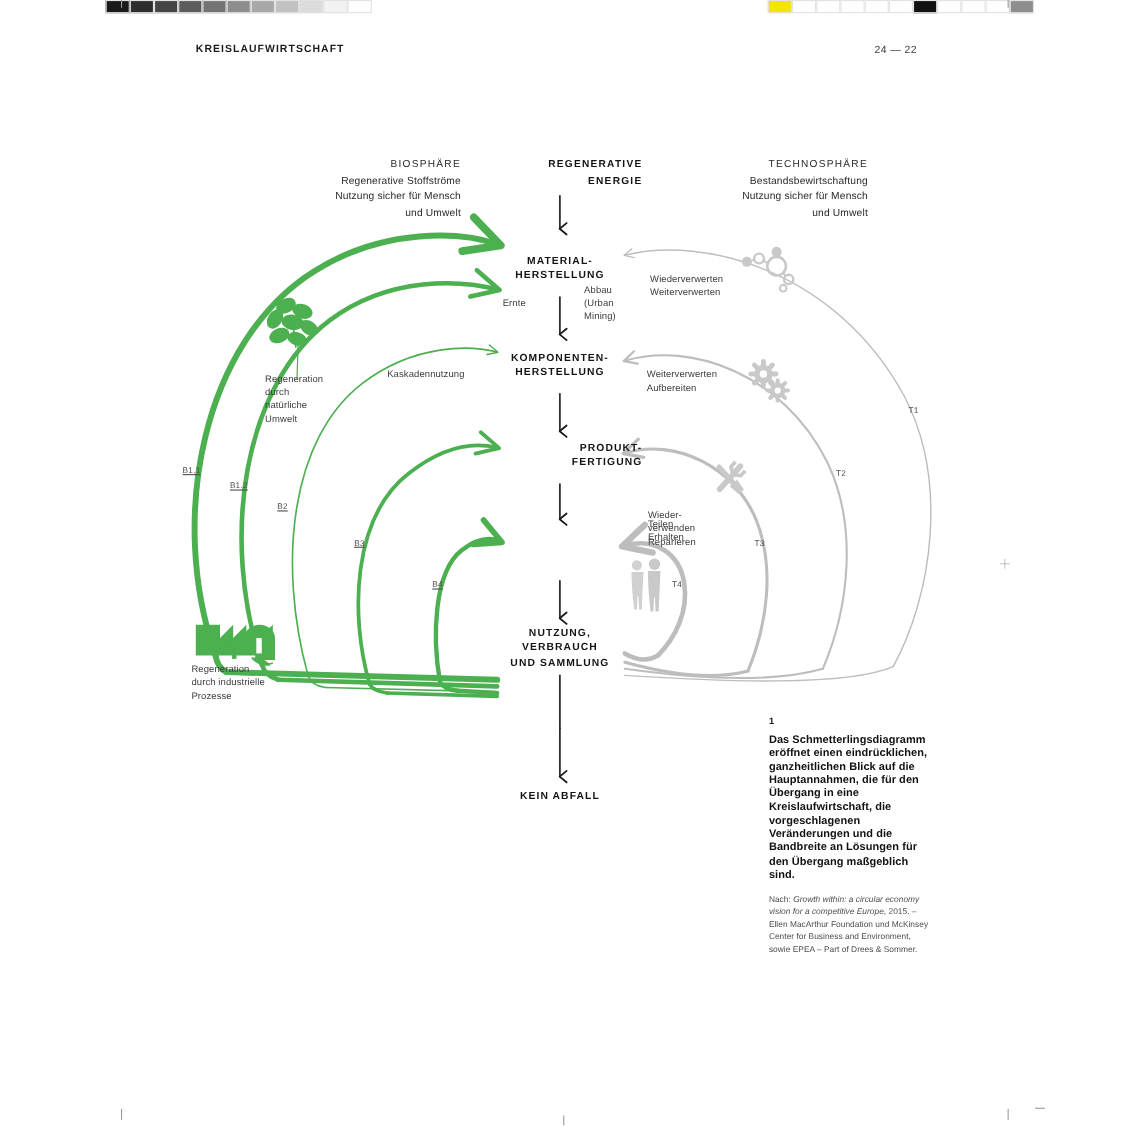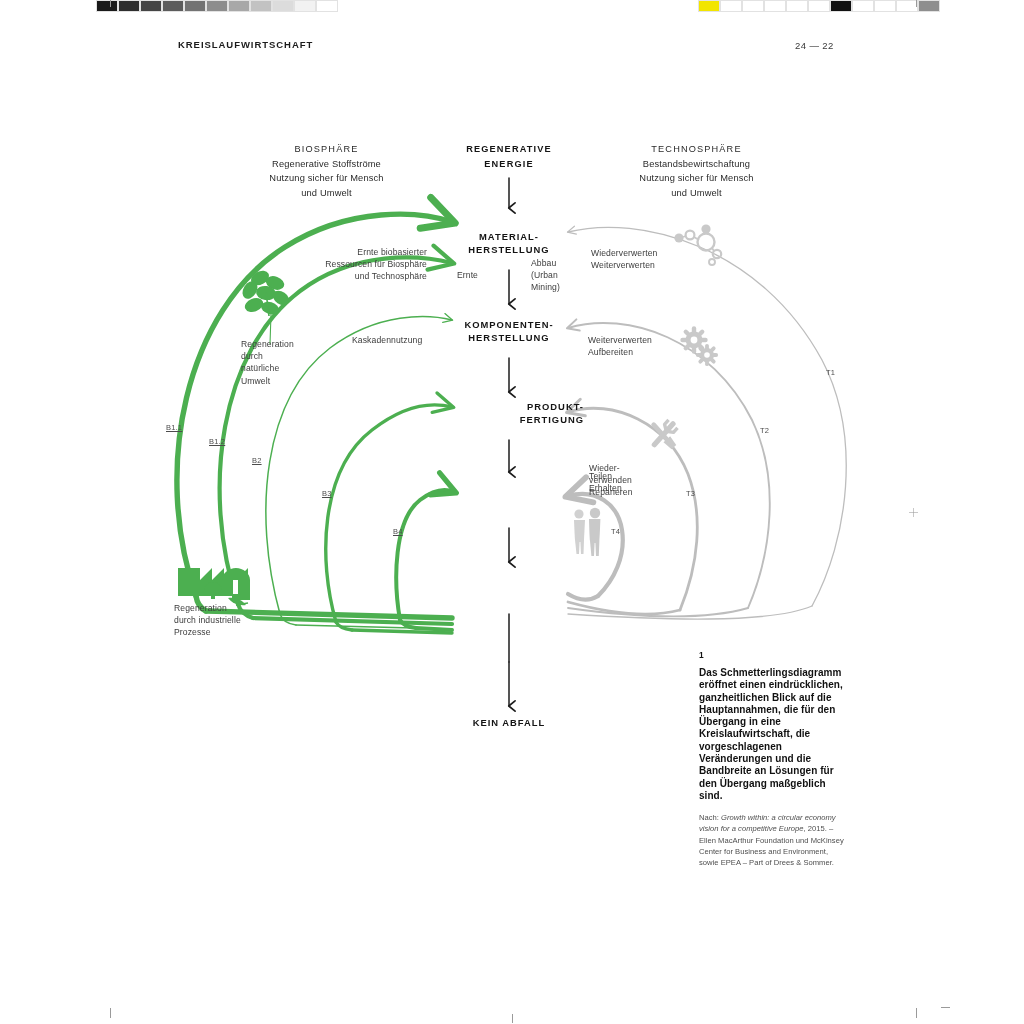--- a/index.html
+++ b/index.html
@@ -28,21 +28,21 @@
     font-size:9.5px;letter-spacing:.4px;color:#3a3a3a;
   }
 
   
   #diagram{position:absolute;left:0;top:0;width:1024px;height:1024px;}
   #diagram svg{position:absolute;left:0;top:0;}
 
   
   .lbl{position:absolute;}
   .col-head{
-    text-align:center;font-size:9.3px;line-height:14.2px;color:#2a2a2a;
+    text-align:right;font-size:9.3px;line-height:14.2px;color:#2a2a2a;
     letter-spacing:.15px;
   }
   .col-head .ttl{letter-spacing:1.15px;font-size:9.2px;display:block;margin-bottom:1px;}
   .col-head.center .ttl{font-weight:700;color:#141414;}
   .col-head .sub{display:block;}
 
   .stage{
     text-align:center;font-weight:700;font-size:9.4px;line-height:13.4px;
     letter-spacing:1.0px;color:#141414;
   }
@@ -304,40 +304,40 @@
       <div>KOMPONENTEN-</div>
       <div>HERSTELLUNG</div>
     </div>
 
     <div class="lbl stage" style="left:434px;top:400px;width:150px;text-align:right;">
       <div>PRODUKT-</div>
       <div>FERTIGUNG</div>
     </div>
 
 
+    <div class="lbl stage" style="left:429px;top:568px;width:160px;">
+      <div>NUTZUNG,</div>
+      <div>VERBRAUCH</div>
+      <div>UND SAMMLUNG</div>
+    </div>
 
     <div class="lbl stage" style="left:434px;top:716px;width:150px;">
       <div>KEIN ABFALL</div>
     </div>
 
     <div class="lbl note r" style="left:404px;top:269px;width:74px;">
       <div>Ernte</div>
     </div>
 
     <div class="lbl note" style="left:531px;top:257px;width:60px;">
       <div>Abbau</div>
       <div>(Urban</div>
       <div>Mining)</div>
     </div>
 
-    <div class="lbl note r" style="left:285px;top:246px;width:142px;">
-      <div>Ernte biobasierter</div>
-      <div>Ressourcen für Biosphäre</div>
-      <div>und Technosphäre</div>
-    </div>
 
     <div class="lbl note" style="left:352px;top:334px;width:110px;">
       <div>Kaskadennutzung</div>
     </div>
 
     <div class="lbl note" style="left:241px;top:338px;width:86px;">
       <div>Regeneration</div>
       <div>durch</div>
       <div>natürliche</div>
       <div>Umwelt</div>

